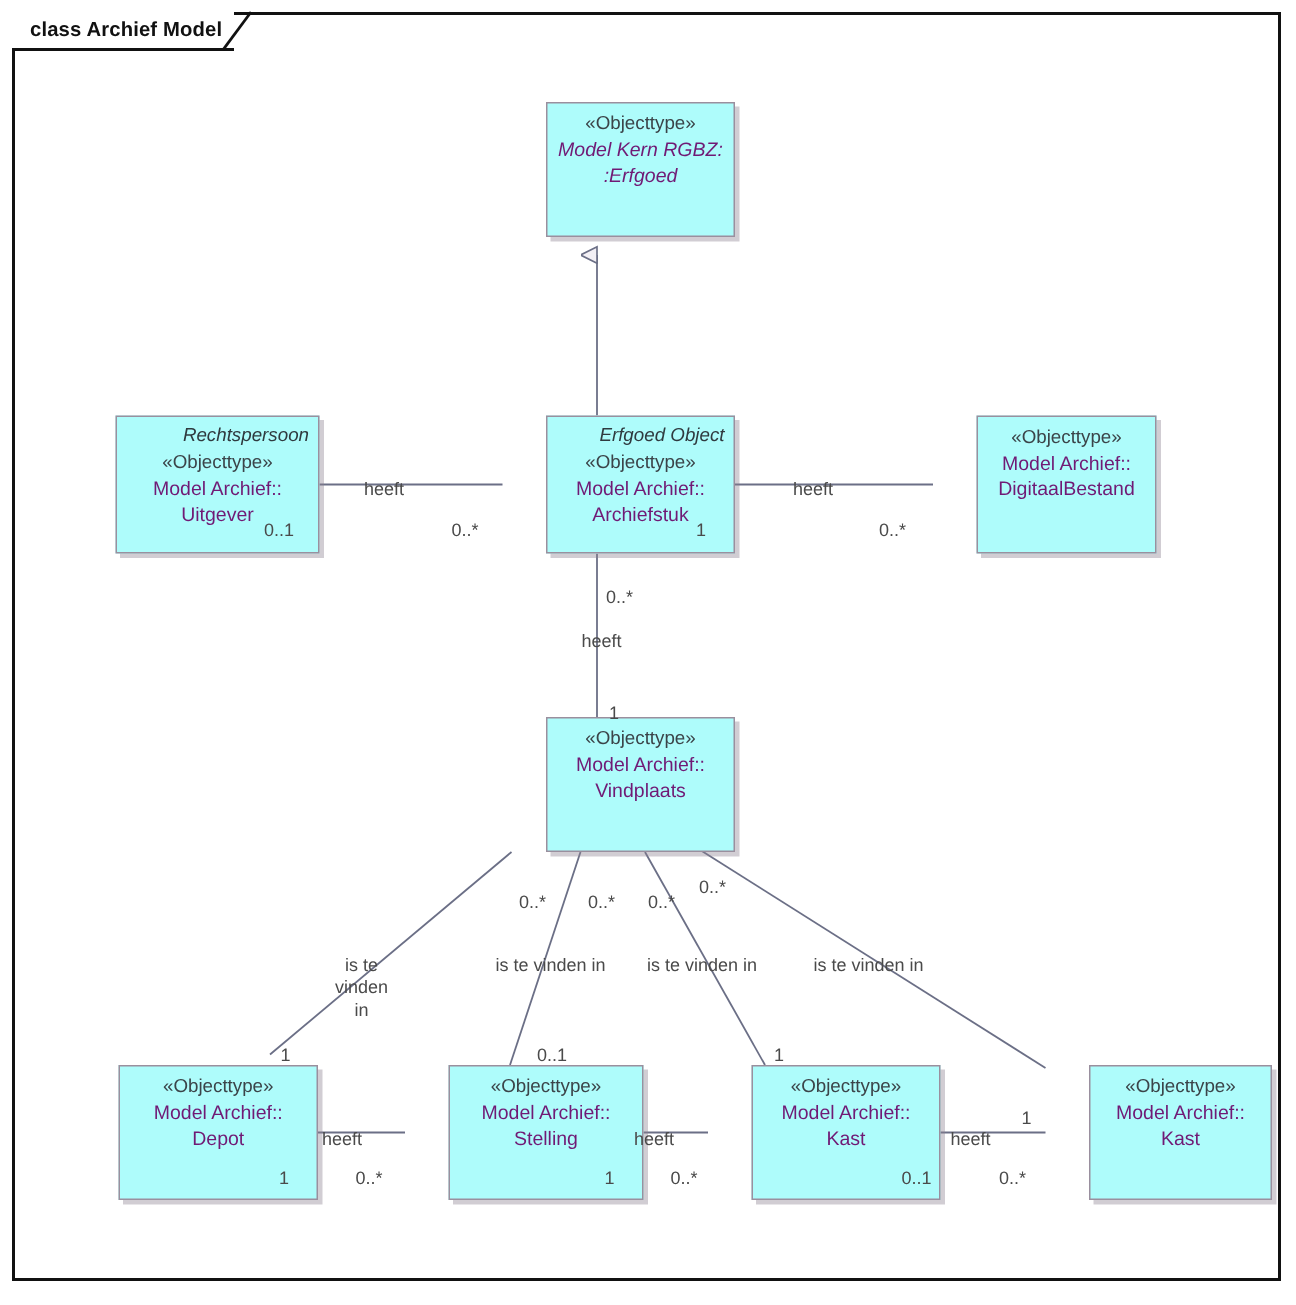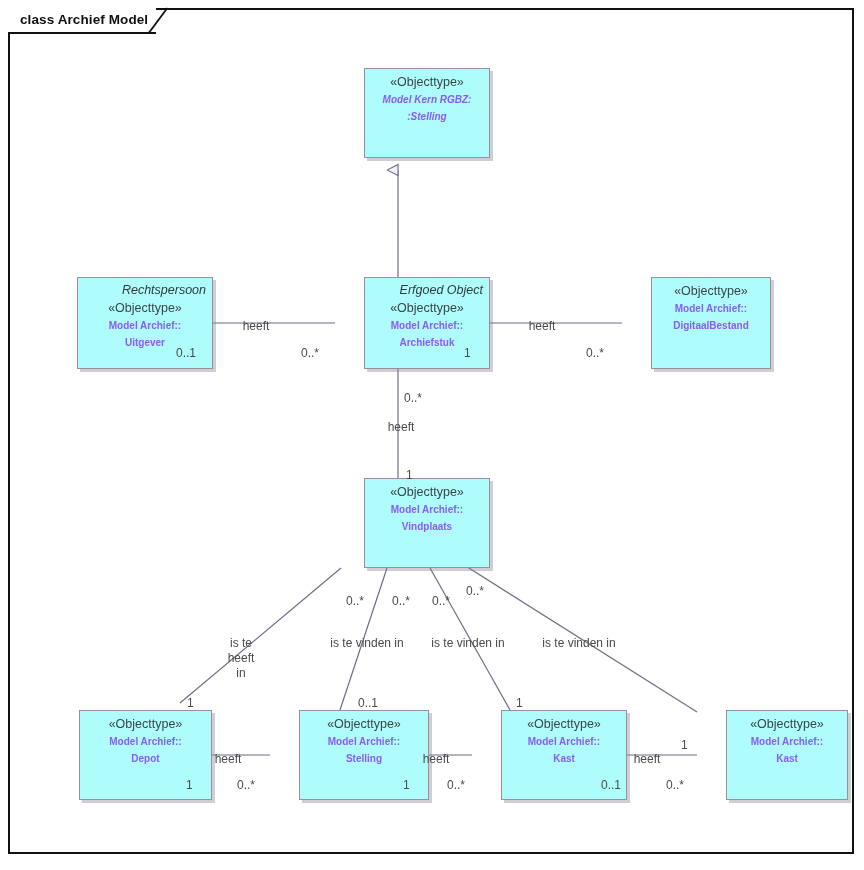--- a/index.html
+++ b/index.html
@@ -105,23 +105,23 @@
   .node-body {
     text-align: center;
     line-height: 17px;
   }
   .node-stereo {
     font-size: 12.5px;
     color: #3b4449;
     white-space: nowrap;
   }
   .node-name {
-    font-size: 10px;
-    font-weight: bold;
-    color: #8b5cf6;
+    font-size: 13px;
+    font-weight: normal;
+    color: #701a75;
     white-space: nowrap;
   }
   .node-name.em {
     font-style: italic;
   }
   .node.no-role .node-body {
     margin-top: 1px;
   }
 
   
@@ -204,21 +204,21 @@
     <g>
       <line x1="598" y1="755" x2="697" y2="755" stroke="#6b6f86" stroke-width="1.2"></line>
     </g>
   </svg>
 
   <div id="nodes-layer">
       <div class="node no-role" style="left: 335px; top: 68px; width: 126px; height: 90px;">
         <div class="node-body">
           <div class="node-stereo">«Objecttype»</div>
           <div class="node-name em">Model Kern RGBZ:</div>
-          <div class="node-name em">:Stelling</div>
+          <div class="node-name em">:Erfgoed</div>
         </div>
       </div>
       <div class="node" style="left: 48px; top: 277px; width: 136px; height: 92px;">
         <div class="node-role">Rechtspersoon</div>
         <div class="node-body">
           <div class="node-stereo">«Objecttype»</div>
           <div class="node-name">Model Archief::</div>
           <div class="node-name">Uitgever</div>
         </div>
       </div>
@@ -282,21 +282,21 @@
       <div class="lbl multi" style="left: 464px; top: 330px; width: 14px;">1</div>
       <div class="lbl multi" style="left: 586px; top: 330px; width: 30px;">0..*</div>
       <div class="lbl multi" style="left: 404px; top: 375px; width: 30px;">0..*</div>
       <div class="lbl multi center" style="left: 381px; top: 404px; width: 40px;">heeft</div>
       <div class="lbl multi" style="left: 406px; top: 452px; width: 14px;">1</div>
       <div class="lbl multi" style="left: 346px; top: 578px; width: 30px;">0..*</div>
       <div class="lbl multi" style="left: 392px; top: 578px; width: 30px;">0..*</div>
       <div class="lbl multi" style="left: 432px; top: 578px; width: 30px;">0..*</div>
       <div class="lbl multi" style="left: 466px; top: 568px; width: 30px;">0..*</div>
       <div class="lbl multi center" style="left: 216px; top: 620px; width: 50px; white-space: pre-line;">is te
-heeft
+vinden
 in</div>
       <div class="lbl multi center" style="left: 323px; top: 620px; width: 88px;">is te vinden in</div>
       <div class="lbl multi center" style="left: 424px; top: 620px; width: 88px;">is te vinden in</div>
       <div class="lbl multi center" style="left: 535px; top: 620px; width: 88px;">is te vinden in</div>
       <div class="lbl multi" style="left: 187px; top: 680px; width: 14px;">1</div>
       <div class="lbl multi" style="left: 358px; top: 680px; width: 30px;">0..1</div>
       <div class="lbl multi" style="left: 516px; top: 680px; width: 14px;">1</div>
       <div class="lbl multi" style="left: 681px; top: 722px; width: 14px;">1</div>
       <div class="lbl multi center" style="left: 208px; top: 736px; width: 40px;">heeft</div>
       <div class="lbl multi" style="left: 186px; top: 762px; width: 14px;">1</div>

